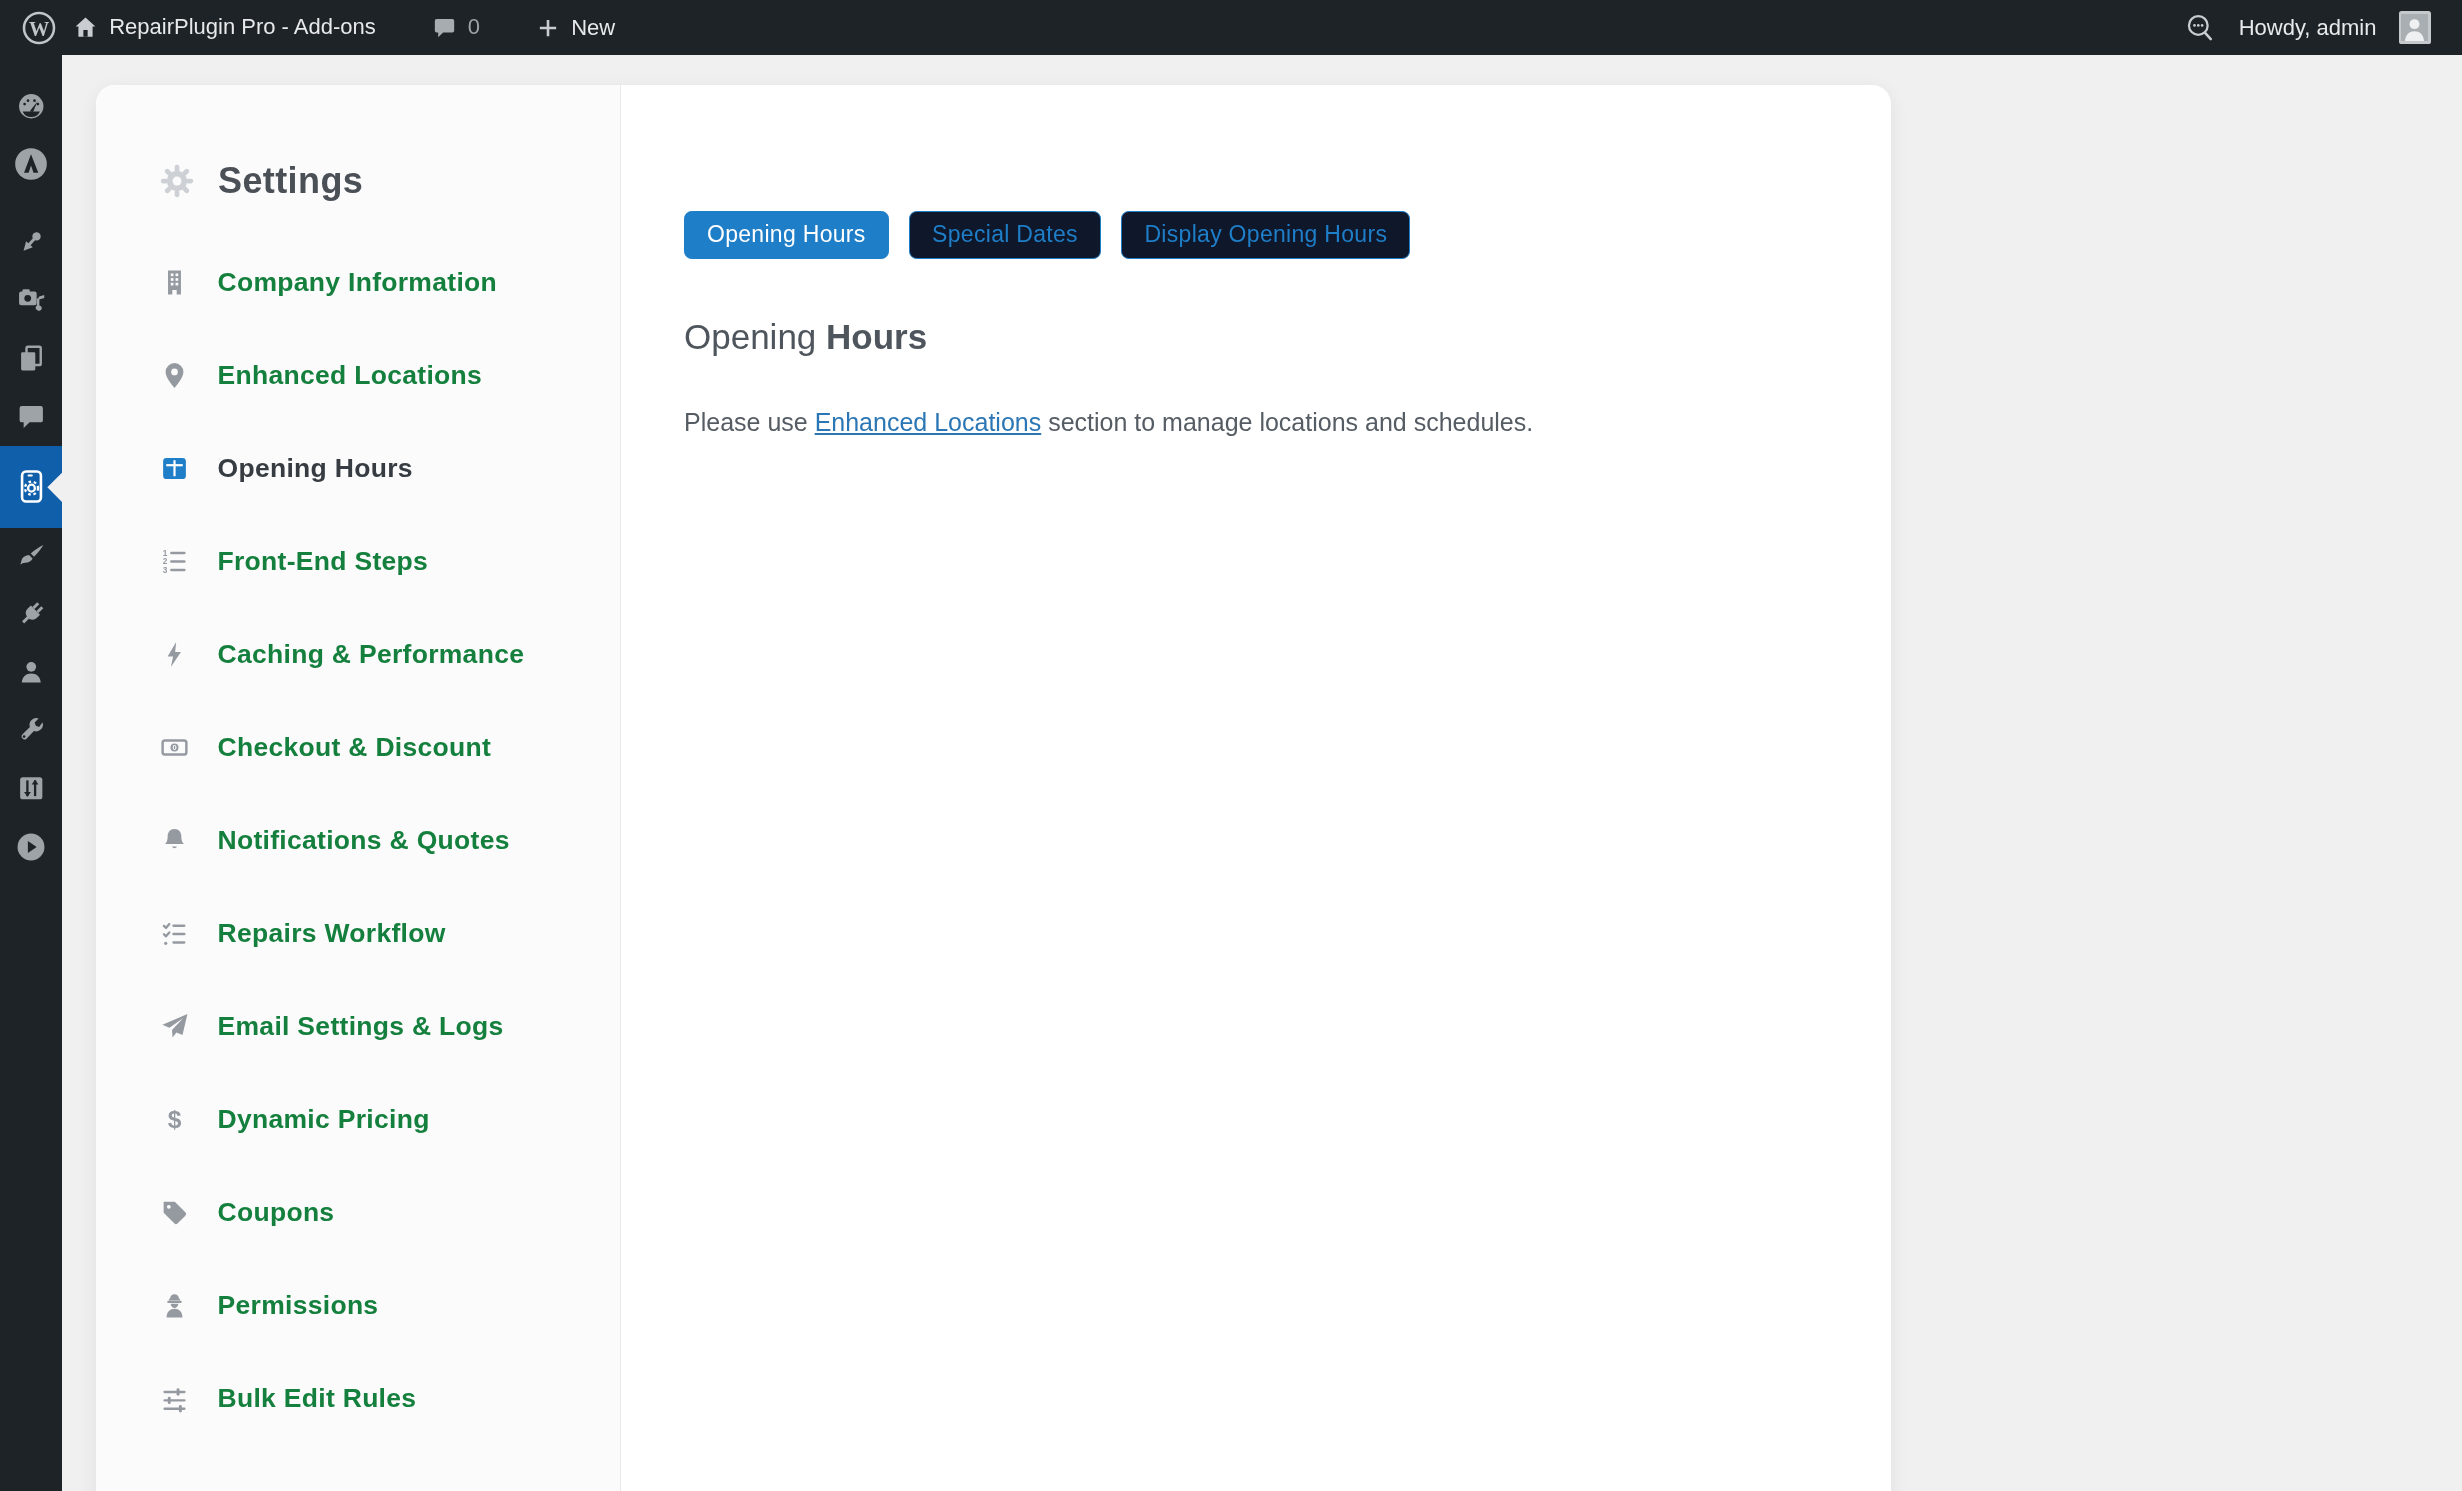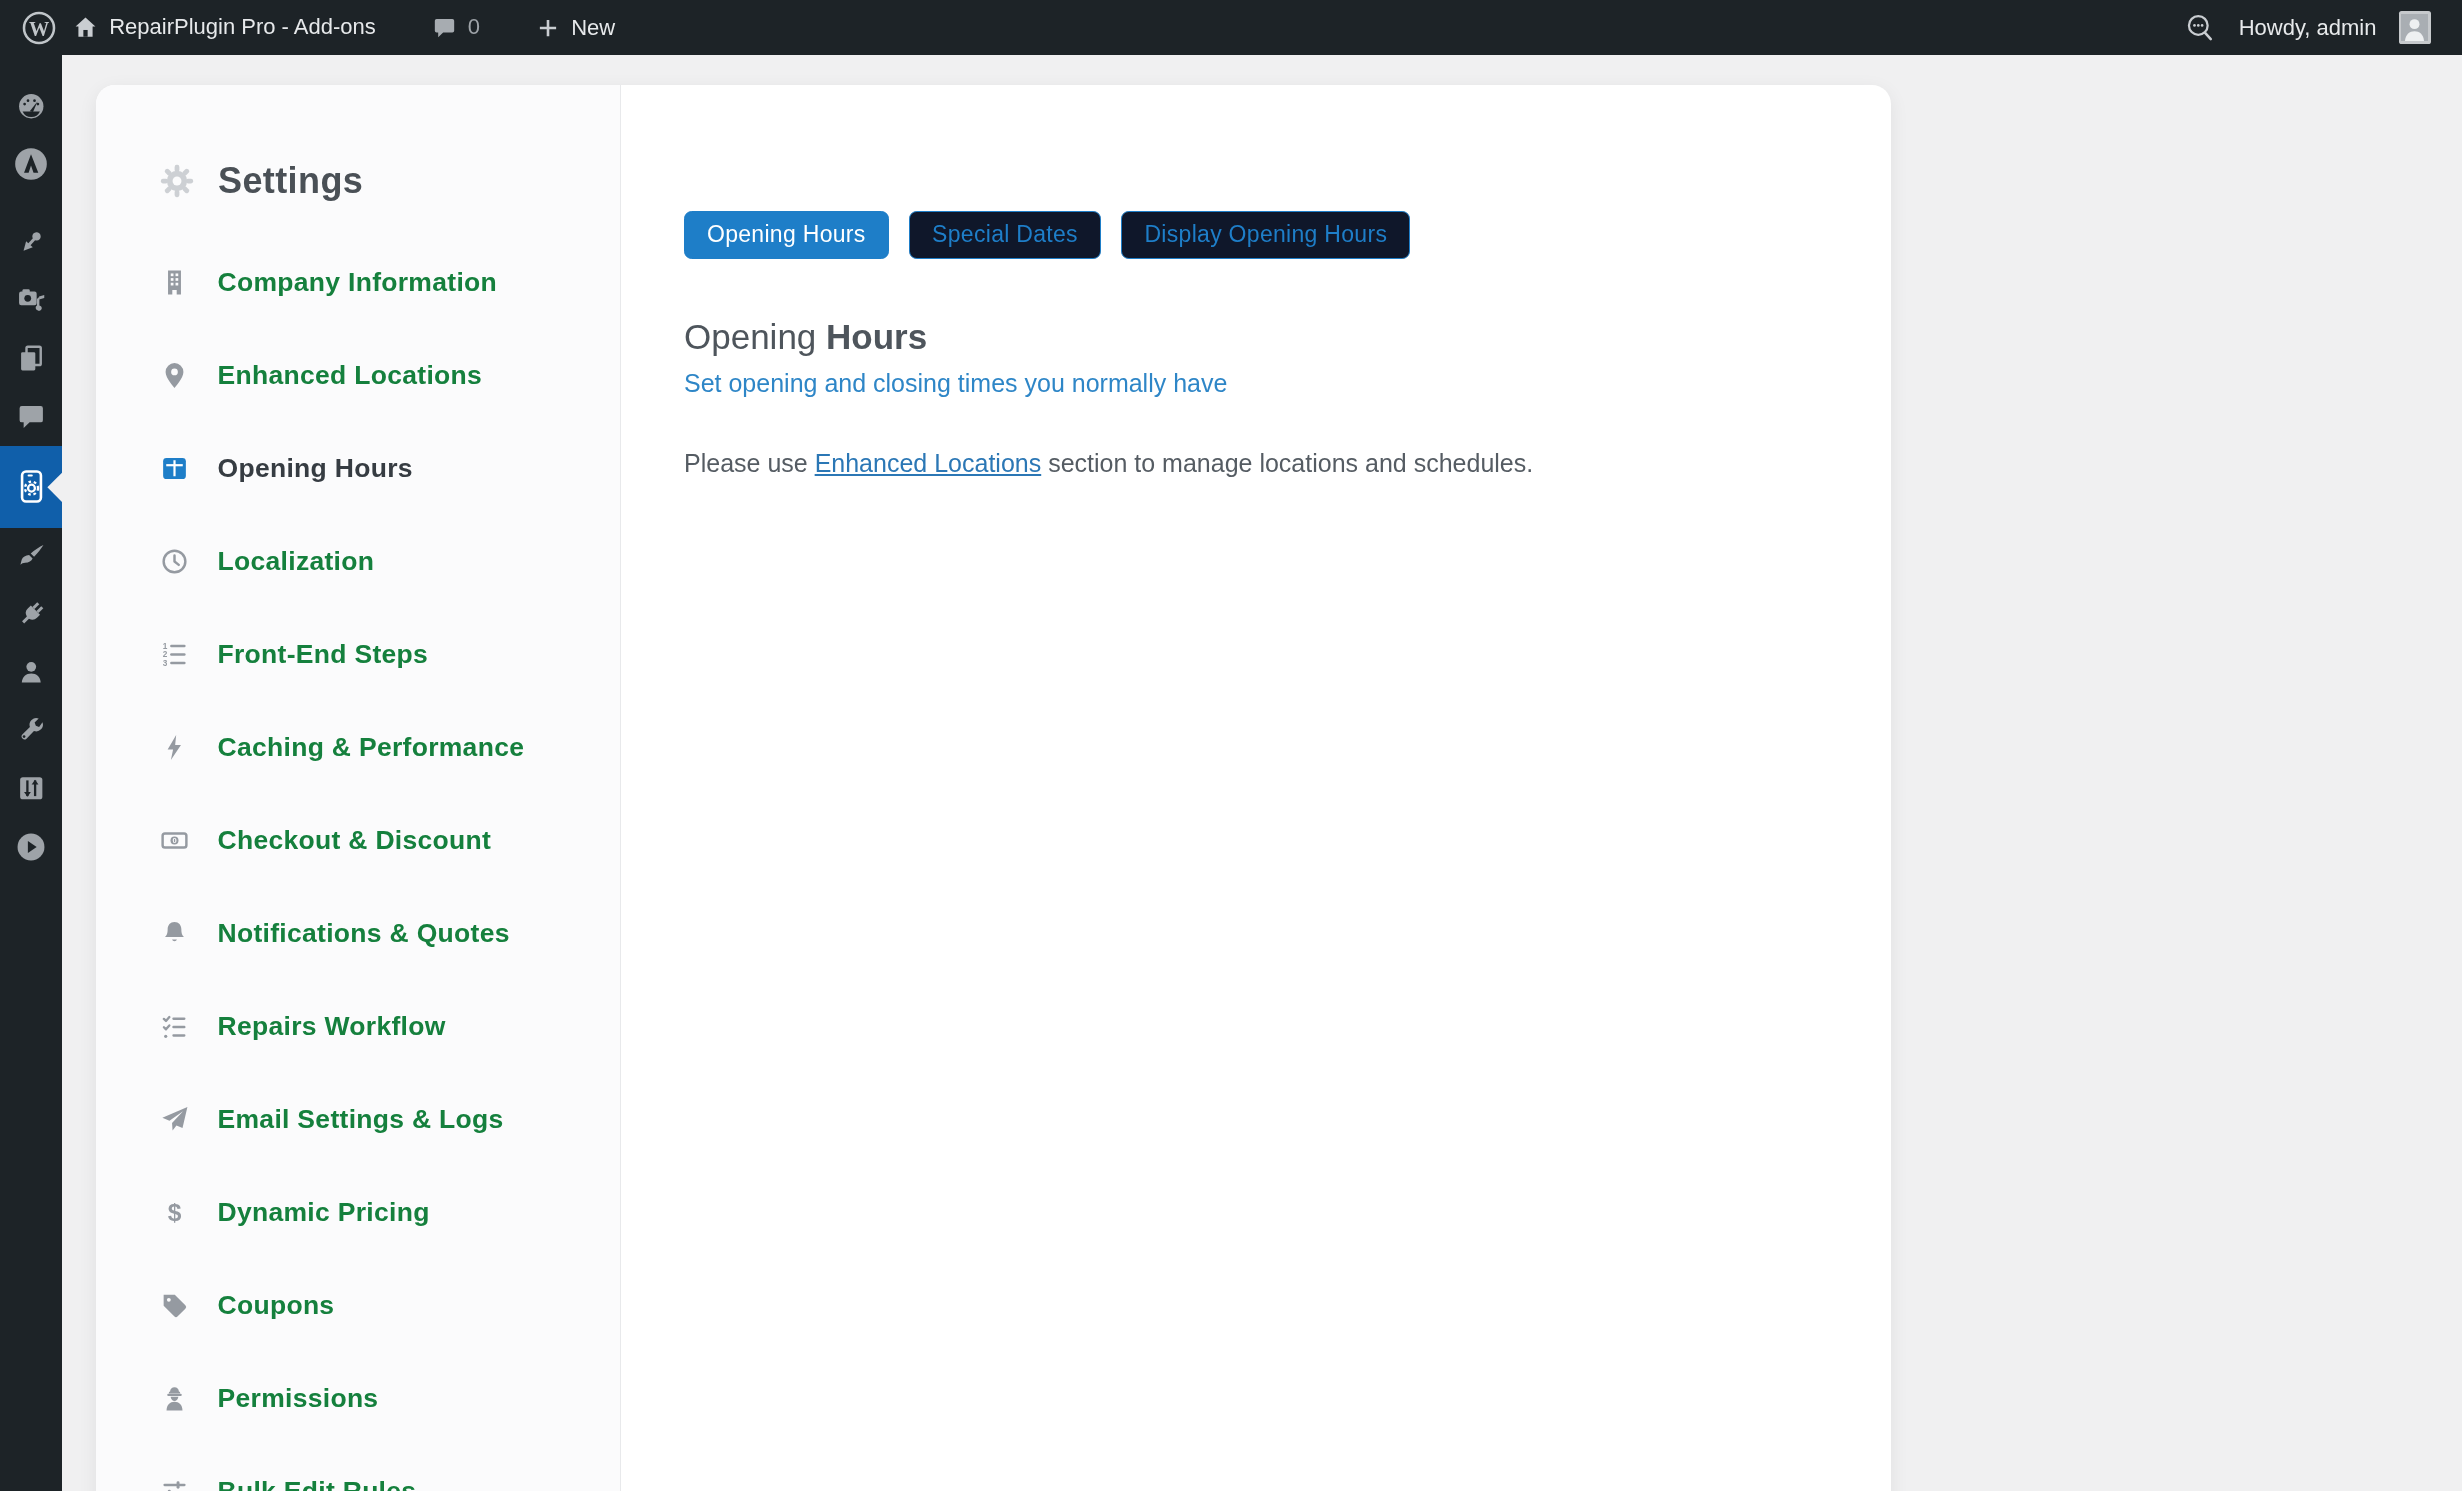--- a/index.html
+++ b/index.html
@@ -341,29 +341,20 @@
             <rect x="3.2" y="3.8" width="17.6" height="16.4" rx="2.6" fill="#1e7ec8"></rect>
             <g fill="#ffffff">
               <rect x="5.6" y="8.6" width="12.8" height="1.7"></rect>
               <rect x="11.15" y="5.6" width="1.7" height="12.4"></rect>
             </g>
           </svg>
         </span>
         <span class="menu-label">Opening Hours</span>
       </div>
 
-      <div class="menu-item">
-        <span class="menu-icon">
-          <svg width="31" height="31" viewBox="0 0 24 24">
-            <circle cx="12" cy="12" r="8.4" fill="none" stroke="#959aa1" stroke-width="1.9"></circle>
-            <path d="M12 7.4V12l3.3 2.6" fill="none" stroke="#959aa1" stroke-width="1.9" stroke-linecap="round" stroke-linejoin="round"></path>
-          </svg>
-        </span>
-        <span class="menu-label">Localization</span>
-      </div>
 
       <div class="menu-item">
         <span class="menu-icon">
           <svg width="31" height="31" viewBox="0 0 24 24">
             <g fill="#959aa1" font-family="Liberation Sans, sans-serif" font-weight="bold">
               <text x="4.6" y="7.6" font-size="6.4" text-anchor="middle">1</text>
               <text x="4.6" y="14.2" font-size="6.4" text-anchor="middle">2</text>
               <text x="4.6" y="20.8" font-size="6.4" text-anchor="middle">3</text>
               <rect x="8.6" y="4.4" width="12" height="2" rx="1"></rect>
               <rect x="8.6" y="11" width="12" height="2" rx="1"></rect>
@@ -484,19 +475,18 @@
   </div>
 
   <div class="panel-main">
     <div class="tabs">
       <button class="btn btn-filled">Opening Hours</button>
       <button class="btn btn-outline">Special Dates</button>
       <button class="btn btn-outline">Display Opening Hours</button>
     </div>
 
     <div class="page-heading"><span>Opening </span><b>Hours</b></div>
-    <div class="page-subtitle">Set opening and closing times you normally have</div>
 
     <div class="page-note"><span>Please use </span><a>Enhanced Locations</a><span> section to manage locations and schedules.</span></div>
   </div>
 
 </div>
 
 
 </body></html>

